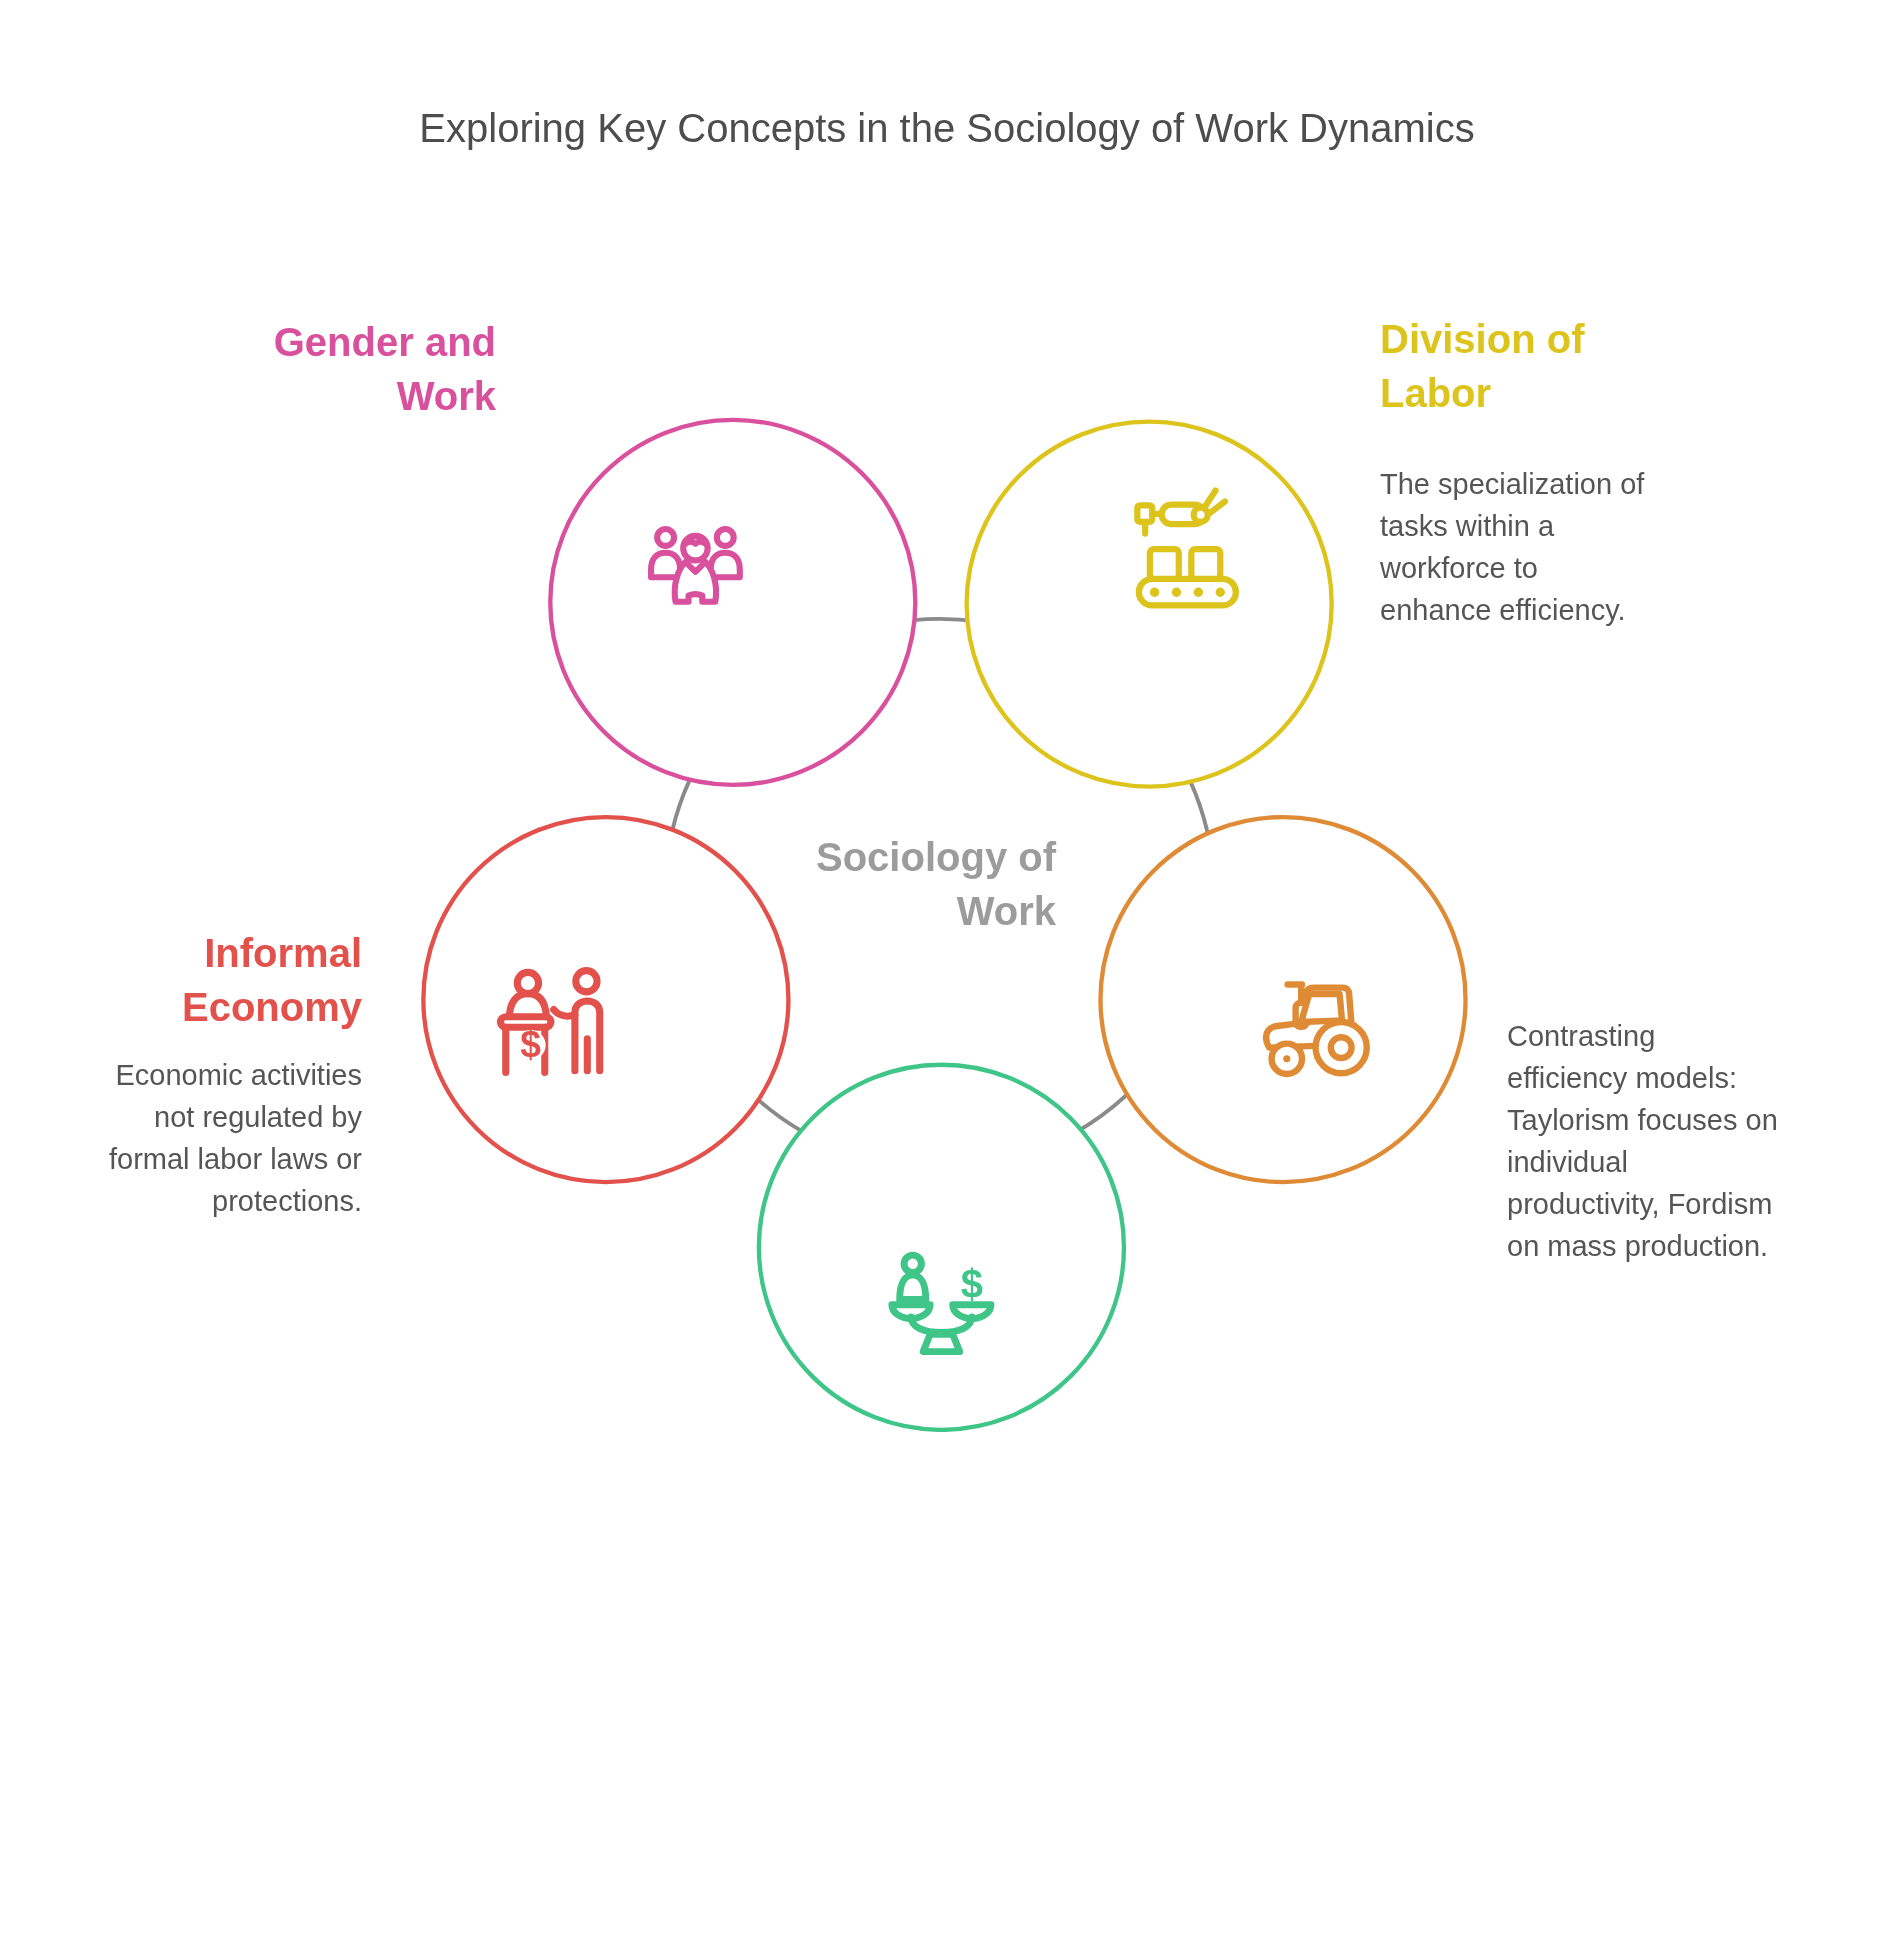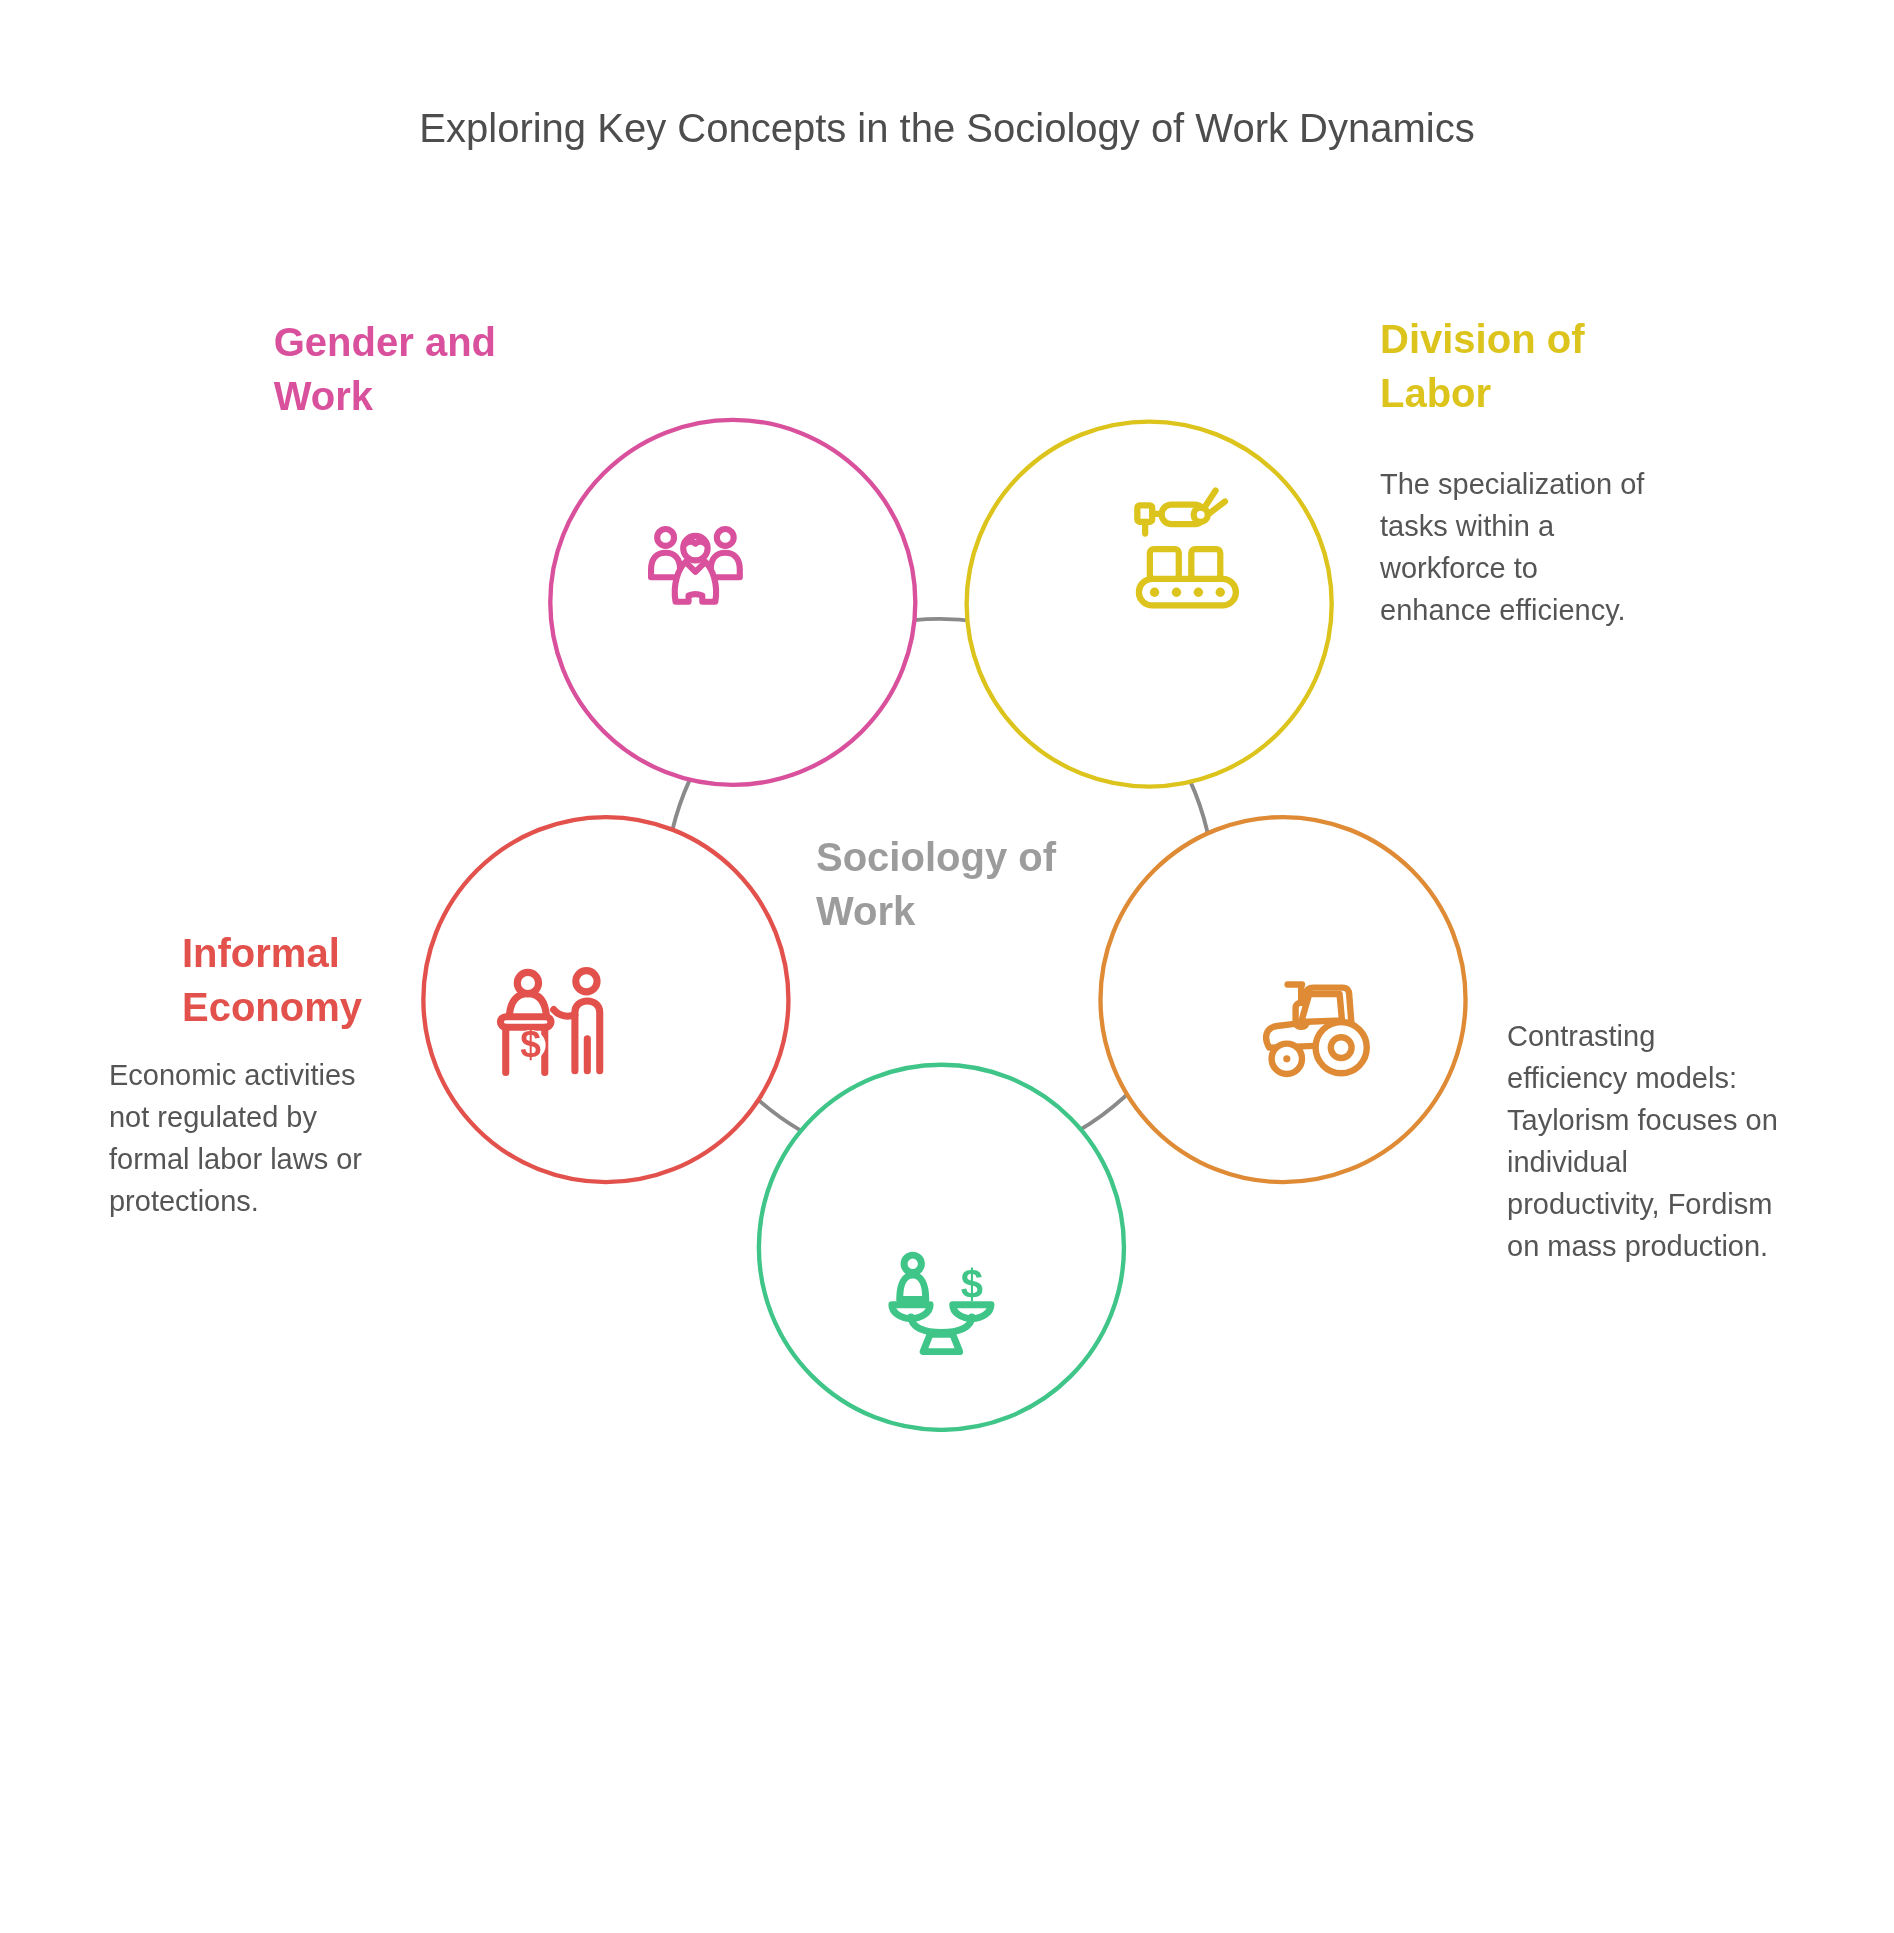--- a/index.html
+++ b/index.html
@@ -1,24 +1,24 @@
 <!DOCTYPE html>
 <html style="font-size:14px"><head>
 <meta charset="utf-8">
 <style>
   html,body{margin:0;padding:0;background:#ffffff;}
   .canvas{position:relative;width:1895px;height:1432px;background:#fff;overflow:hidden;
           font-family:"Liberation Sans","DejaVu Sans",sans-serif;}
   .main-title{position:absolute;top:106px;left:947px;transform:translateX(-50%);
               font-size:40px;font-weight:400;white-space:nowrap;color:#4D4D4D;}
   .center-label{position:absolute;top:830px;left:936px;transform:translateX(-50%);
-                font-size:40px;font-weight:700;line-height:54px;text-align:left;white-space:nowrap;}
+                font-size:40px;font-weight:700;line-height:54px;text-align:right;white-space:nowrap;}
   .sec-title{position:absolute;font-size:40px;font-weight:700;line-height:54px;white-space:nowrap;}
   .sec-desc{position:absolute;font-size:29px;font-weight:400;line-height:42px;white-space:nowrap;}
-  .ta-r{text-align:left;}
+  .ta-r{text-align:right;}
   .ta-c{text-align:left;transform:translateX(-50%);}
   svg.diagram{position:absolute;top:0;left:0;}
   svg text.cur{font-family:"Liberation Sans","DejaVu Sans",sans-serif;font-weight:700;}
 </style>
 </head>
 <body>
 
 <div class="canvas">
 
   <div class="main-title" style="color: rgb(77, 77, 77);">Exploring Key Concepts in the Sociology of Work Dynamics</div>

